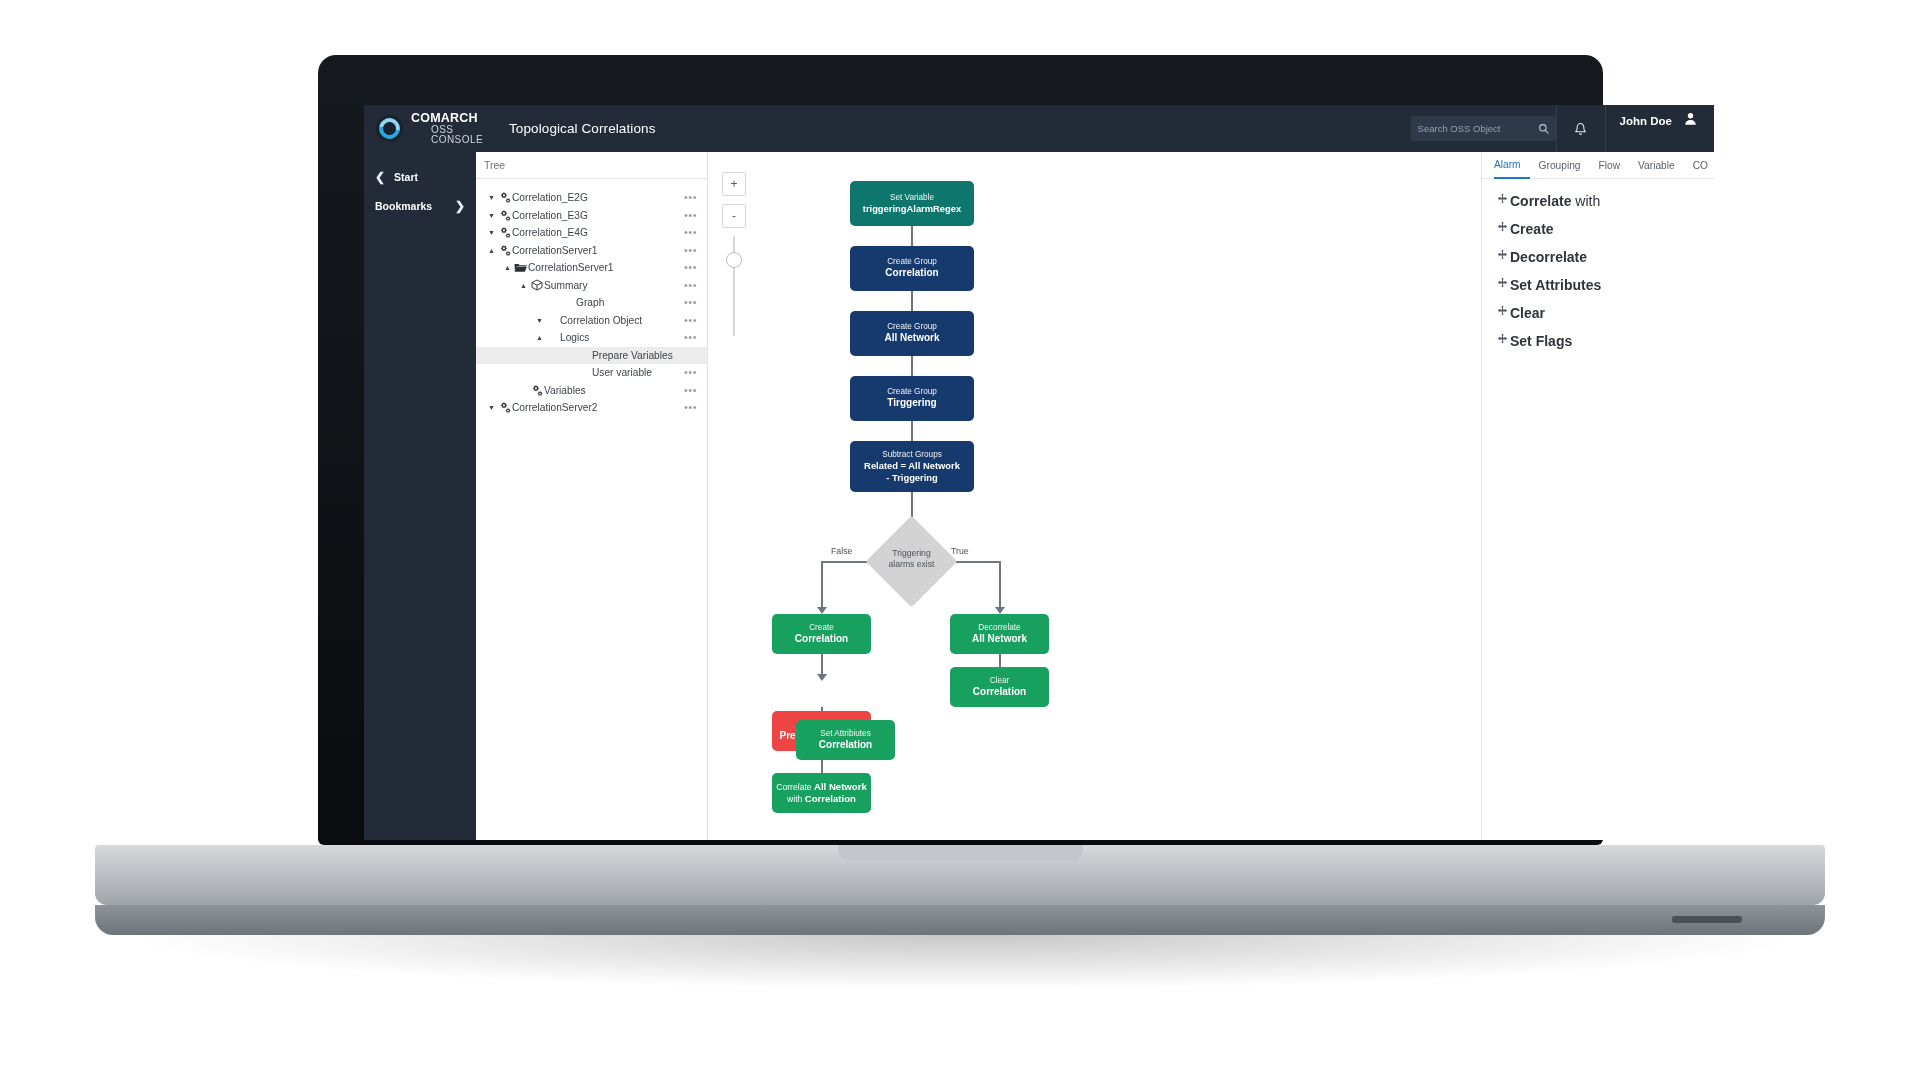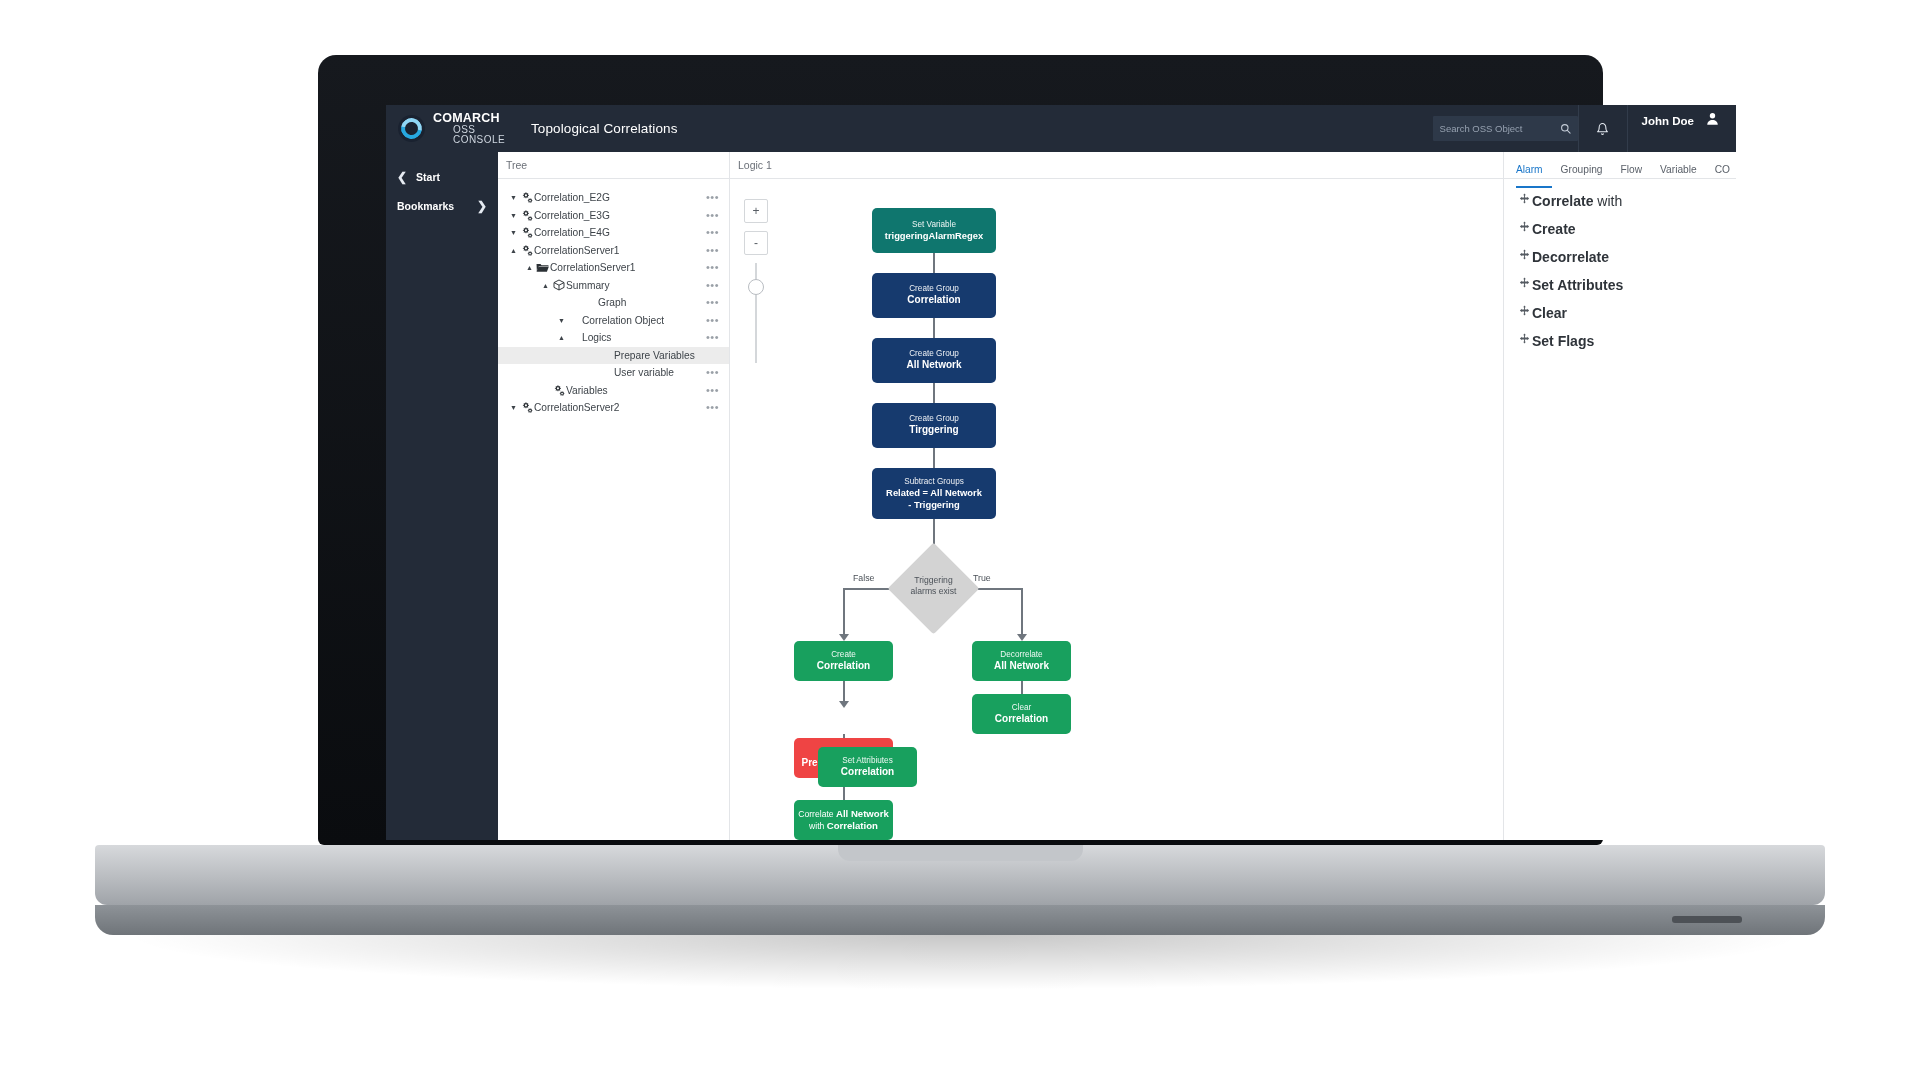--- a/index.html
+++ b/index.html
@@ -12,21 +12,21 @@
 
   
   #stage { position: relative; width: 1920px; height: 1080px; background: #fff; }
   .laptop-bezel {
     position: absolute; left: 318px; top: 55px;
     width: 1285px; height: 790px;
     border-radius: 18px 18px 6px 6px;
     background: linear-gradient(180deg,#16191e 0%, #0a0c0f 100%);
   }
   .screen {
-    position: absolute; left: 386px; top: 105px;
+    position: absolute; left: 364px; top: 105px;
     width: 1350px; height: 735px;
     background: #ffffff;
     overflow: hidden;
   }
   
   .deck {
     position: absolute; left: 95px; top: 845px;
     width: 1730px; height: 60px;
     background: linear-gradient(180deg,#d7d9dc 0%, #b9bcc0 55%, #9fa3a8 100%);
     border-radius: 4px 4px 12px 12px;
@@ -194,21 +194,21 @@
     position: absolute; width: 0; height: 0;
     border-left: 5px solid transparent; border-right: 5px solid transparent;
     border-top: 7px solid #6f767e;
   }
   .edge-label { position: absolute; font-size: 8.8px; color: #4b5158; }
 
   
   .palette { width: 232px; flex: 0 0 232px; background: #fff; }
   .tabs { display: flex; height: 27px; border-bottom: 1px solid #e3e5e8; padding-left: 12px; }
   .tab {
-    font-size: 10.2px; color: #5a6069; padding: 17px 9px;
+    font-size: 10.2px; color: #5a6069; padding: 8px 9px;
     display: flex; align-items: center; height: 27px;
   }
   .tab:first-child { padding-left: 0; }
   .tab.active { color: #1976c9; border-bottom: 2px solid #1976c9; font-weight: normal; }
   .pal-list { padding: 14px 0 0 12px; }
   .pal-item { display: flex; align-items: flex-start; height: 28px; font-size: 14px; color: #2f343a; }
   .pal-item .move-icon { width: 16px; flex: 0 0 16px; color: #555b62; display: flex; align-items: center; justify-content: center; }
   .pal-item .ptxt b { font-weight: bold; }
   .pal-item .ptxt span.ph { color: #9aa0a7; }
 </style>
@@ -420,21 +420,20 @@
                   <circle cx="18.15" cy="17.15" r="1.7" fill="#fff"></circle>
                 </svg>
               </div>
               <div class="tree-label">CorrelationServer2</div>
               <div class="dots">•••</div>
             </div>
           </div>
       </div>
 
       <div class="canvas-panel">
-        <div class="panel-head">Logic 1</div>
         <div class="canvas-area">
 
           <div class="zoom-ctrl">
             <div class="zbtn">+</div>
             <div class="zbtn">-</div>
             <div class="zslider">
               <div class="rail"></div>
               <div class="knob"></div>
             </div>
           </div>

